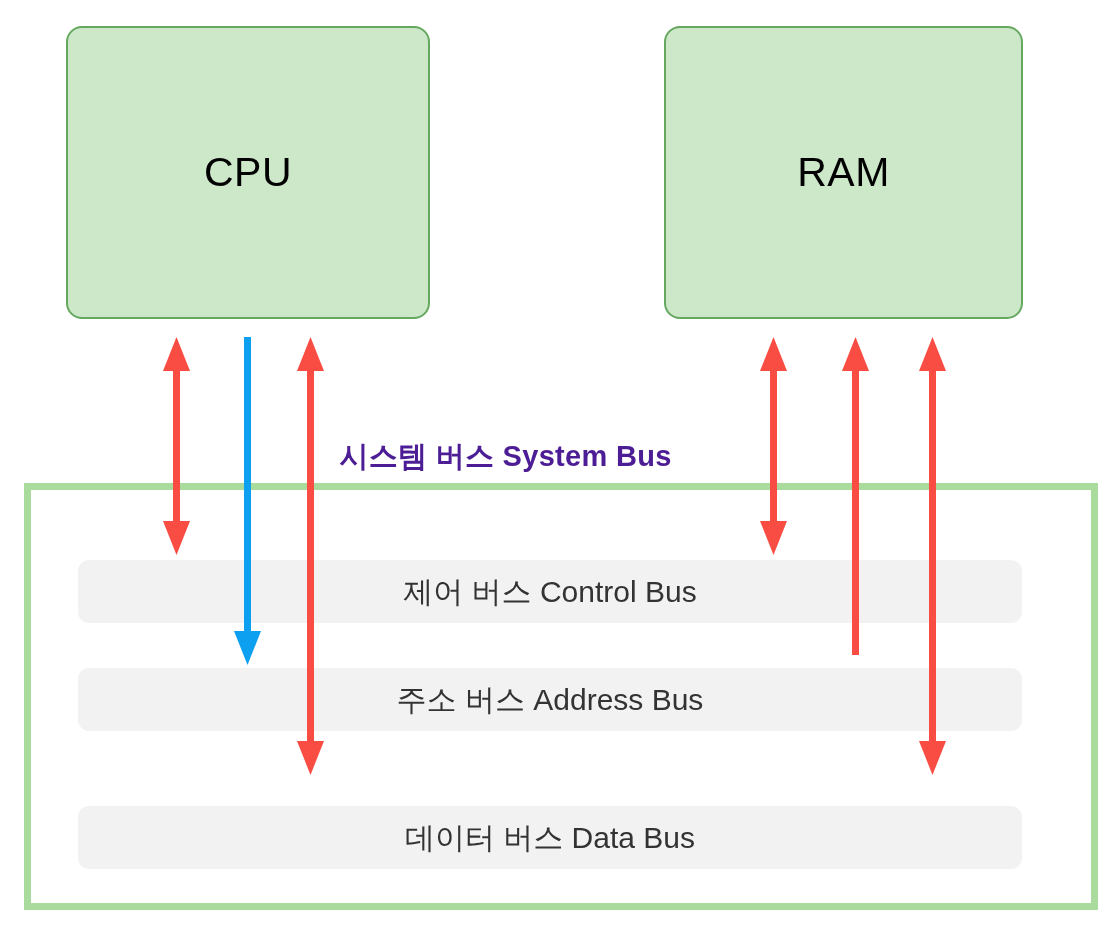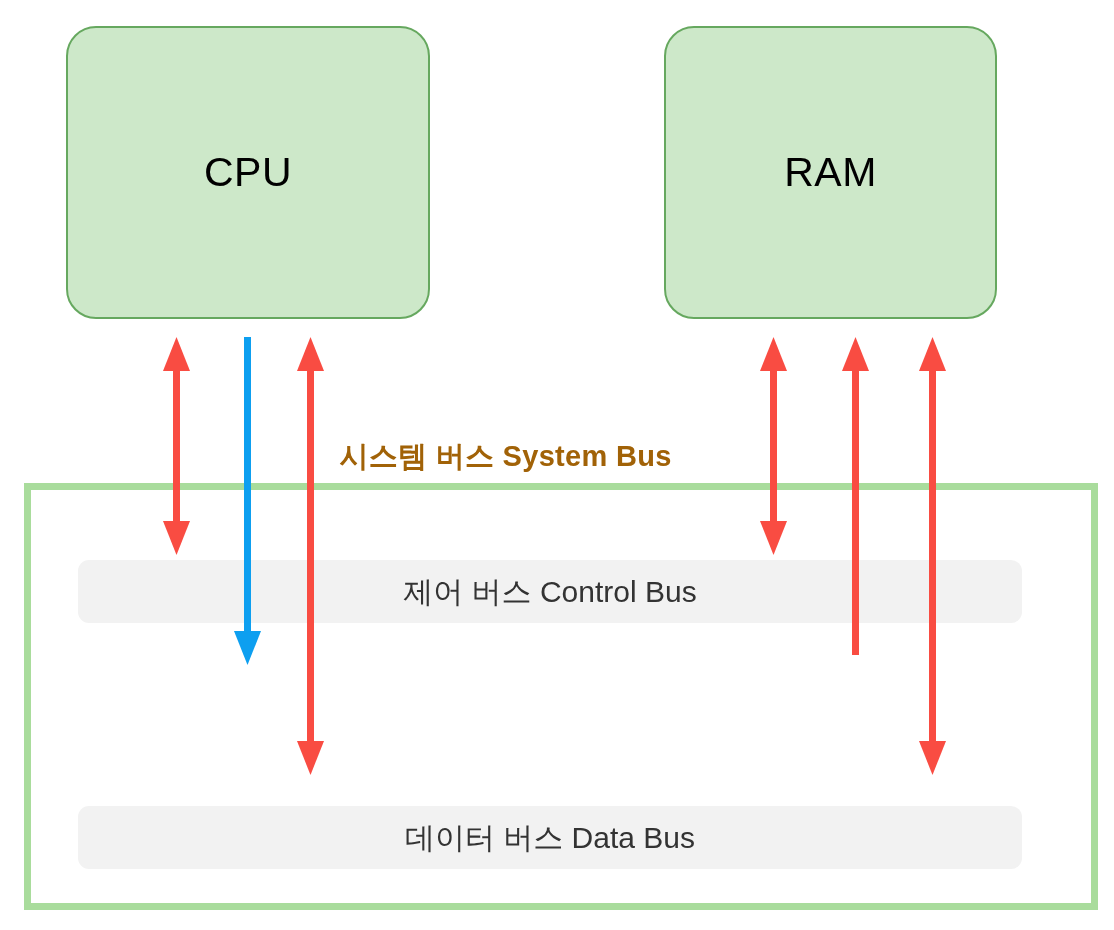--- a/index.html
+++ b/index.html
@@ -18,35 +18,35 @@
     background: #ffffff;
     overflow: hidden;
   }
 
   
   .component-box {
     position: absolute;
     box-sizing: border-box;
     background: #cde8c9;
     border: 2px solid #66a85f;
-    border-radius: 30px;
+    border-radius: 16px;
     display: flex;
     align-items: center;
     justify-content: center;
   }
   .component-label {
     font-size: 41px;
     color: #000000;
     letter-spacing: 0.5px;
     line-height: 1;
     font-weight: 400;
   }
 
   #cpu-box  { left: 66px;  top: 26px; width: 364px; height: 293px; }
-  #ram-box  { left: 664px; top: 26px; width: 333px; height: 293px; }
+  #ram-box  { left: 664px; top: 26px; width: 359px; height: 293px; }
 
   
   #system-bus-container {
     position: absolute;
     box-sizing: border-box;
     left: 24px;
     top: 483px;
     width: 1074px;
     height: 427px;
     border: 7px solid #a9dc9c;
@@ -54,21 +54,21 @@
   }
 
   #system-bus-title {
     position: absolute;
     left: 0;
     top: 437px;
     width: 1027px;
     text-align: center;
     font-size: 29px;
     font-weight: bold;
-    color: #a16207;
+    color: #4c1d95;
     letter-spacing: 0.3px;
     white-space: nowrap;
   }
   
   #system-bus-title > span { display: inline-block; transform: translateX(-8px); }
 
   
   .bus-bar {
     position: absolute;
     box-sizing: border-box;
@@ -114,20 +114,23 @@
 
   <div id="system-bus-title">
     <span>시스템 버스 System Bus</span>
   </div>
 
   <div id="system-bus-container"></div>
 
   <div class="bus-bar" id="bus-bar-0">
     <span class="bus-bar-label">제어 버스 Control Bus</span>
   </div>
+  <div class="bus-bar" id="bus-bar-1">
+    <span class="bus-bar-label">주소 버스 Address Bus</span>
+  </div>
   <div class="bus-bar" id="bus-bar-2">
     <span class="bus-bar-label">데이터 버스 Data Bus</span>
   </div>
 
   <div id="arrow-layer">
       <svg class="arrow-svg" width="67" height="218" viewBox="0 0 67 218" style="left: 142.5px; top: 337px;">
         <rect x="30" y="31" width="7" height="156" fill="#f94c42"></rect>
         <polygon points="33.5,0 20,34 47,34" fill="#f94c42"></polygon>
         <polygon points="33.5,218 20,184 47,184" fill="#f94c42"></polygon>
       </svg>

